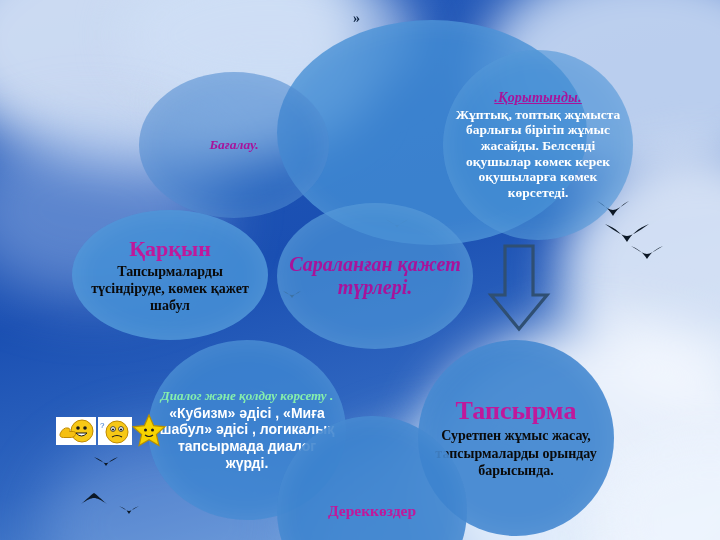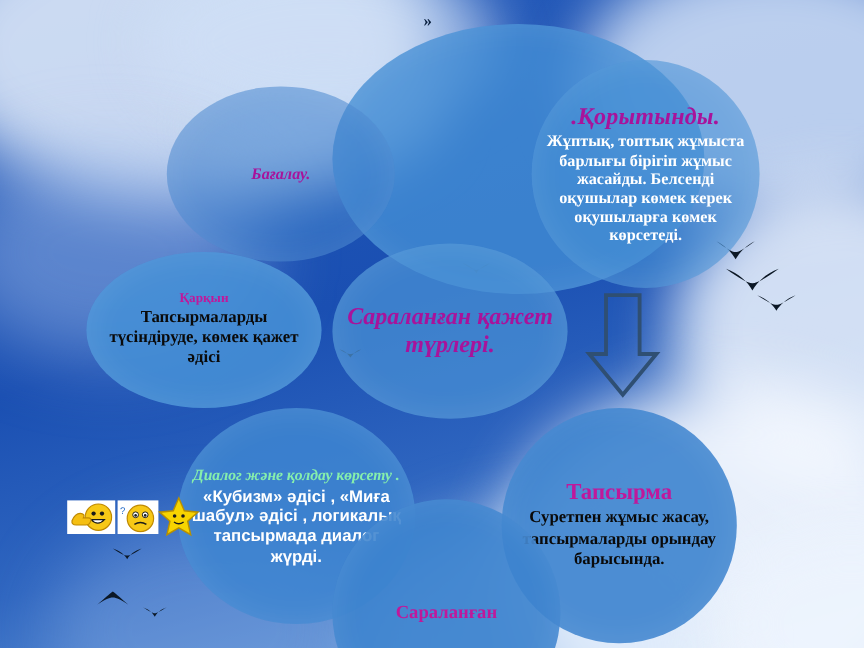--- a/index.html
+++ b/index.html
@@ -68,32 +68,32 @@
   
   #b-center-top{left:277px;top:20px;width:310px;height:225px;background:rgba(66,140,212,.82);}
   #b-conclusion{left:443px;top:50px;width:190px;height:190px;background:rgba(70,143,213,.62);}
   #b-assess{left:139px;top:72px;width:190px;height:146px;background:rgba(62,128,204,.55);}
   #b-pace{left:72px;top:210px;width:196px;height:130px;background:rgba(70,143,214,.88);}
   #b-main{left:277px;top:203px;width:196px;height:146px;background:rgba(74,146,214,.72);}
   #b-task{left:418px;top:340px;width:196px;height:196px;background:rgba(60,131,206,.90);}
   #b-dialog{left:148px;top:340px;width:198px;height:180px;background:rgba(62,133,208,.86);}
   #b-source{left:277px;top:416px;width:190px;height:190px;background:rgba(60,131,206,.90);}
 
-  #t-conclusion-title{font-size:20px;letter-spacing:.2px;margin-bottom:1px;}
+  #t-conclusion-title{font-size:14px;letter-spacing:.2px;margin-bottom:1px;text-decoration:underline;}
   #b-conclusion .body-serif{font-size:13.5px;line-height:1.16;}
 
   #t-assess-title{font-size:13.5px;margin-bottom:0px;}
   #b-assess .body-serif{font-size:13.5px;line-height:1.2;}
 
-  #t-pace-title{font-size:11px;margin-bottom:1px;}
+  #t-pace-title{font-size:22px;margin-bottom:1px;}
   #b-pace .body-serif-b{font-size:14px;line-height:1.22;}
 
   #t-main-title{font-size:20px;line-height:1.16;}
 
-  #t-task-title{font-size:19px;margin-bottom:1px;}
+  #t-task-title{font-size:26px;margin-bottom:1px;}
   #b-task .body-serif-b{font-size:14px;line-height:1.24;}
 
   #t-dialog-title{font-size:13px;line-height:1.18;margin-bottom:1px;color:#86efac;}
   #b-dialog .body-sans-w{font-size:14px;line-height:1.2;}
 
   #t-source-title{font-size:15.5px;margin-bottom:0px;}
   #b-source .body-serif-b{font-size:14.5px;}
 
   
   #quote-glyph{
@@ -170,21 +170,21 @@
 
   <div class="bubble" id="b-assess">
     <div class="inner">
       <div class="ttl-serif" id="t-assess-title">Бағалау.</div>
     </div>
   </div>
 
   <div class="bubble" id="b-pace">
     <div class="inner">
       <div class="ttl-sans" id="t-pace-title">Қарқын</div>
-      <div class="body-serif-b">Тапсырмаларды түсіндіруде, көмек қажет әдісі</div>
+      <div class="body-serif-b">Тапсырмаларды түсіндіруде, көмек қажет шабул</div>
     </div>
   </div>
 
   <div class="bubble" id="b-main">
     <div class="inner">
       <div class="ttl-serif" id="t-main-title">Сараланған қажет түрлері.</div>
     </div>
   </div>
 
   <svg id="down-arrow" viewBox="0 0 64 90">
@@ -200,21 +200,21 @@
 
   <div class="bubble" id="b-dialog">
     <div class="inner">
       <div class="ttl-serif" id="t-dialog-title">Диалог және қолдау көрсету .</div>
       <div class="body-sans-w">«Кубизм» әдісі , «Миға шабул» әдісі , логикалық тапсырмада диалог жүрді.</div>
     </div>
   </div>
 
   <div class="bubble" id="b-source">
     <div class="inner">
-      <div class="ttl-sans" id="t-source-title">Сараланған</div>
+      <div class="ttl-sans" id="t-source-title">Дереккөздер</div>
     </div>
   </div>
 
   <div class="emoji-box" id="emoji-1">
     <svg width="36" height="26" viewBox="0 0 36 26">
       <circle cx="24" cy="13" r="11" fill="#f7c816" stroke="#c08a00" stroke-width="1"></circle>
       <circle cx="20" cy="10" r="1.8" fill="#1a1a1a"></circle>
       <circle cx="27" cy="10" r="1.8" fill="#1a1a1a"></circle>
       <path d="M18 15 Q23.5 21 29 15 Z" fill="#ffffff" stroke="#1a1a1a" stroke-width="1"></path>
       <path d="M2 16 q3 -7 8 -6 q3 .6 1.5 3.5 l4 0 q3 0 2 3 q-1 3 -4 3 l-8 0 q-4 0 -3.5 -3.5 Z" fill="#f5bf12" stroke="#c08a00" stroke-width="1"></path>

